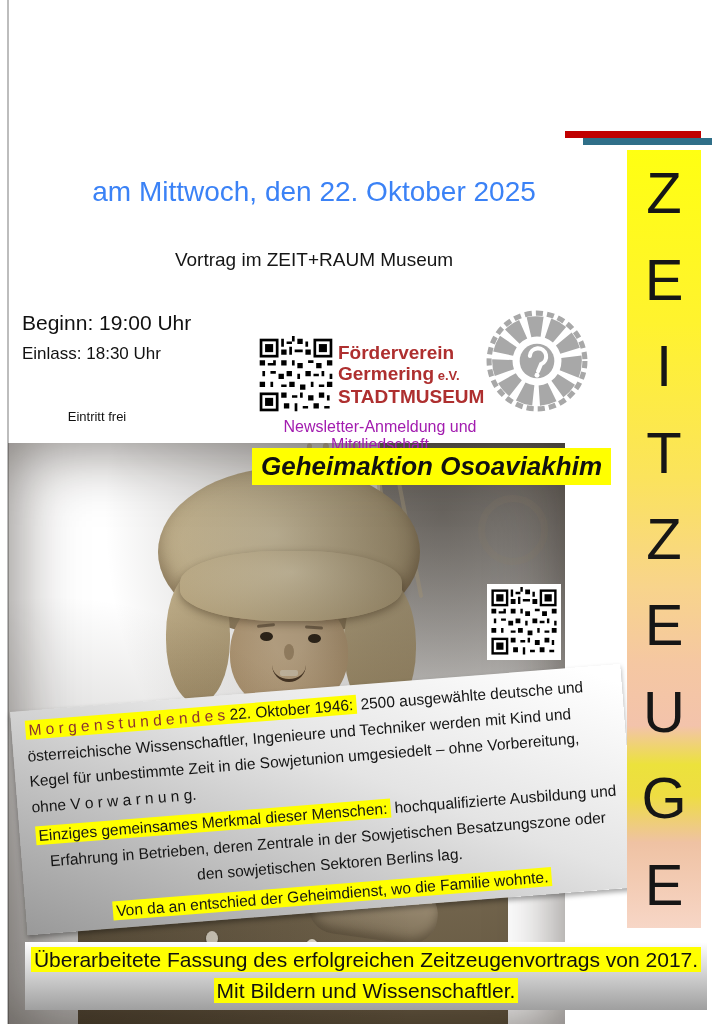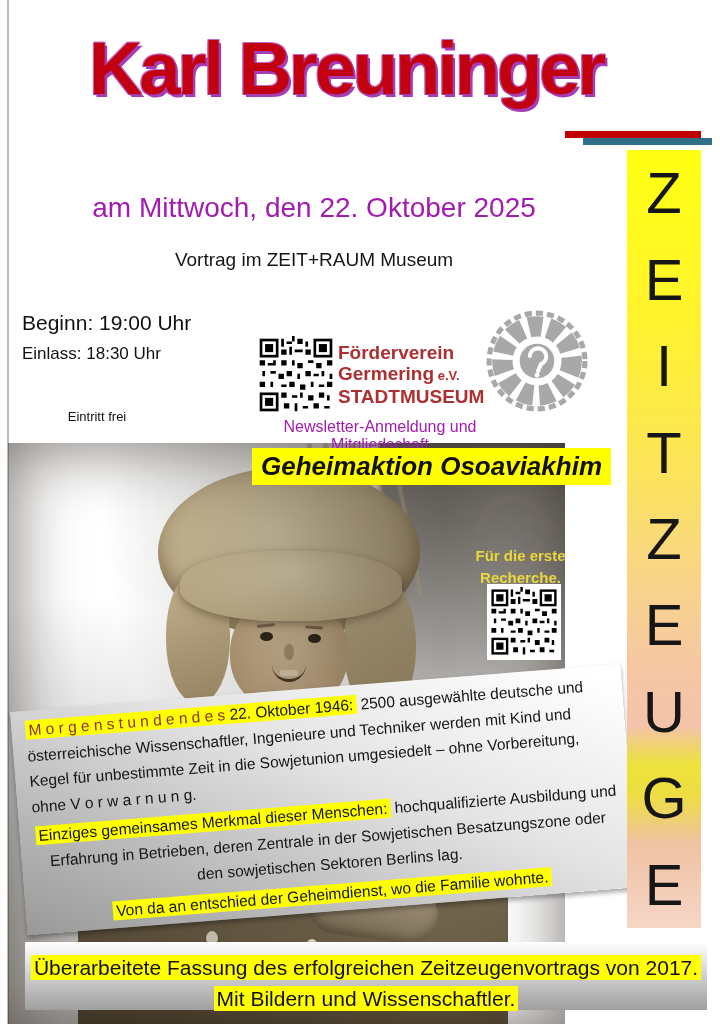--- a/index.html
+++ b/index.html
@@ -18,21 +18,21 @@
   .bar-teal{left:583px;top:138px;width:129px;height:7px;background:#2f6f88;z-index:3;}
 
   
   .strip{left:627px;top:150px;width:74px;height:778px;z-index:6;
          display:flex;flex-direction:column;justify-content:space-around;align-items:center;
          font-size:58px;font-weight:500;color:#161616;line-height:1;
          background:linear-gradient(180deg,#ffff12 0%,#fff32e 22%,#fbe35c 42%,#f8d48b 56%,
                     #f5c7a2 66%,#f3c3ab 74%,#ece23c 79%,#eedd42 83%,#efc2a3 89%,#f7d6c6 100%);}
 
   
-  .date-line{left:0;top:192px;width:628px;text-align:center;font-size:28px;color:#a21caf;}
+  .date-line{left:0;top:176px;width:628px;text-align:center;font-size:28px;color:#3b82f6;}
   .venue-line{left:0;top:249px;width:628px;text-align:center;font-size:19px;color:#161616;}
   .begin-line{left:22px;top:311px;font-size:21px;}
   .einlass-line{left:22px;top:344px;font-size:17px;}
   .frei-line{left:22px;top:409px;width:150px;text-align:center;font-size:13px;}
 
   
   .qr1{left:257px;top:336px;width:78px;height:78px;}
   .qr2{left:487px;top:584px;width:70px;height:72px;background:#fff;padding:2px;z-index:3;}
 
   
@@ -100,21 +100,21 @@
               padding:7px 12px 0 14px;
               background:linear-gradient(205deg,#ffffff 4%,#e4e4e4 42%,#bdbdbd 72%,#999999 100%);
               box-shadow:0 3px 5px rgba(0,0,0,.35);}
   .body-panel p{margin:0 0 4px;font-size:15.5px;line-height:25.5px;color:#151515;}
   .p-center{text-align:center;}
   .hl{background:#ffff00;padding:1px 3px;}
   .maroon{color:#8b3230;}
 
   
   .footer-panel{left:25px;top:942px;width:682px;height:68px;z-index:5;box-sizing:border-box;
-                text-align:center;padding-top:10px;
+                text-align:center;padding-top:2px;
                 background:linear-gradient(#ffffff,#9f9f9f);}
   .footer-line{font-size:21px;line-height:31px;color:#111;}
 
   .hidden-defs{position:absolute;width:0;height:0;overflow:hidden;}
 </style>
 </head>
 <body>
 
 <svg class="hidden-defs" aria-hidden="true">
   <symbol id="qr" viewBox="0 0 29 29">
@@ -129,21 +129,20 @@
       <rect x="2" y="22" width="5" height="5" fill="#fff"></rect>
       <rect x="3" y="23" width="3" height="3" fill="#000"></rect>
     <path fill="#000" d="M9 1h1v3h-1z M11 2h2v1h-2z M13 0h1v2h-1z M15 1h2v2h-2z M18 2h1v2h-1z M9 5h2v2h-2z M12 4h1v3h-1z M14 5h3v1h-3z M18 5h2v2h-2z M1 9h2v2h-2z M4 10h2v1h-2z M6 9h1v2h-1z M9 9h2v2h-2z M13 9h1v2h-1z M15 10h2v2h-2z M19 9h2v1h-2z M22 10h2v2h-2z M26 9h2v2h-2z M2 13h1v2h-1z M5 13h2v1h-2z M8 14h2v2h-2z M11 13h2v2h-2z M15 14h1v2h-1z M18 13h2v2h-2z M21 14h2v1h-2z M24 13h1v2h-1z M27 14h1v2h-1z M1 17h2v2h-2z M5 17h1v2h-1z M9 18h2v1h-2z M12 17h2v2h-2z M16 18h2v2h-2z M20 17h1v2h-1z M23 18h2v1h-2z M26 17h2v2h-2z M9 21h2v2h-2z M13 22h2v1h-2z M16 21h1v2h-1z M19 22h2v2h-2z M23 21h2v2h-2z M26 22h1v2h-1z M10 25h2v2h-2z M14 25h1v3h-1z M17 26h2v1h-2z M21 25h2v2h-2z M25 26h2v1h-2z"></path>
   </symbol>
 </svg>
 
 <div class="page">
 
   <div class="abs left-rule"></div>
 
-  <div class="abs title">Karl Breuninger</div>
   <div class="abs bar-red"></div>
   <div class="abs bar-teal"></div>
 
   <div class="abs strip">
     <span>Z</span>
     <span>E</span>
     <span>I</span>
     <span>T</span>
     <span>Z</span>
     <span>E</span>
@@ -202,24 +201,20 @@
     <div class="abs teeth"></div>
     <div class="abs mouth"></div>
     <div class="abs sleeve"></div>
     <div class="abs btn b1"></div>
     <div class="abs btn b2"></div>
     <div class="abs btn b3"></div>
   </div>
 
   <div class="abs headline">Geheimaktion Osoaviakhim</div>
 
-  <div class="abs research">
-    <div>Für die erste</div>
-    <div>Recherche.</div>
-  </div>
 
   <svg class="abs qr2" viewBox="0 0 29 29">
       <use href="#qr"></use>
     </svg>
 
   <div class="abs body-panel">
     <p><span class="hl"><span class="maroon">M o r g e n s t u n d e n  d e s</span><span> 22. Oktober 1946:</span></span><span>  2500 ausgewählte deutsche und österreichische Wissenschaftler, Ingenieure und Techniker werden mit Kind und Kegel für unbestimmte Zeit in die Sowjetunion umgesiedelt – ohne Vorbereitung, ohne V o r w a r n u n g.</span></p>
     <p class="p-center"><span class="hl">Einziges gemeinsames Merkmal dieser Menschen:</span><span> hochqualifizierte Ausbildung und Erfahrung in Betrieben, deren Zentrale in der Sowjetischen Besatzungszone oder den sowjetischen Sektoren Berlins lag.</span></p>
     <p class="p-center"><span class="hl">Von da an entschied der Geheimdienst, wo die Familie wohnte.</span></p>
   </div>

